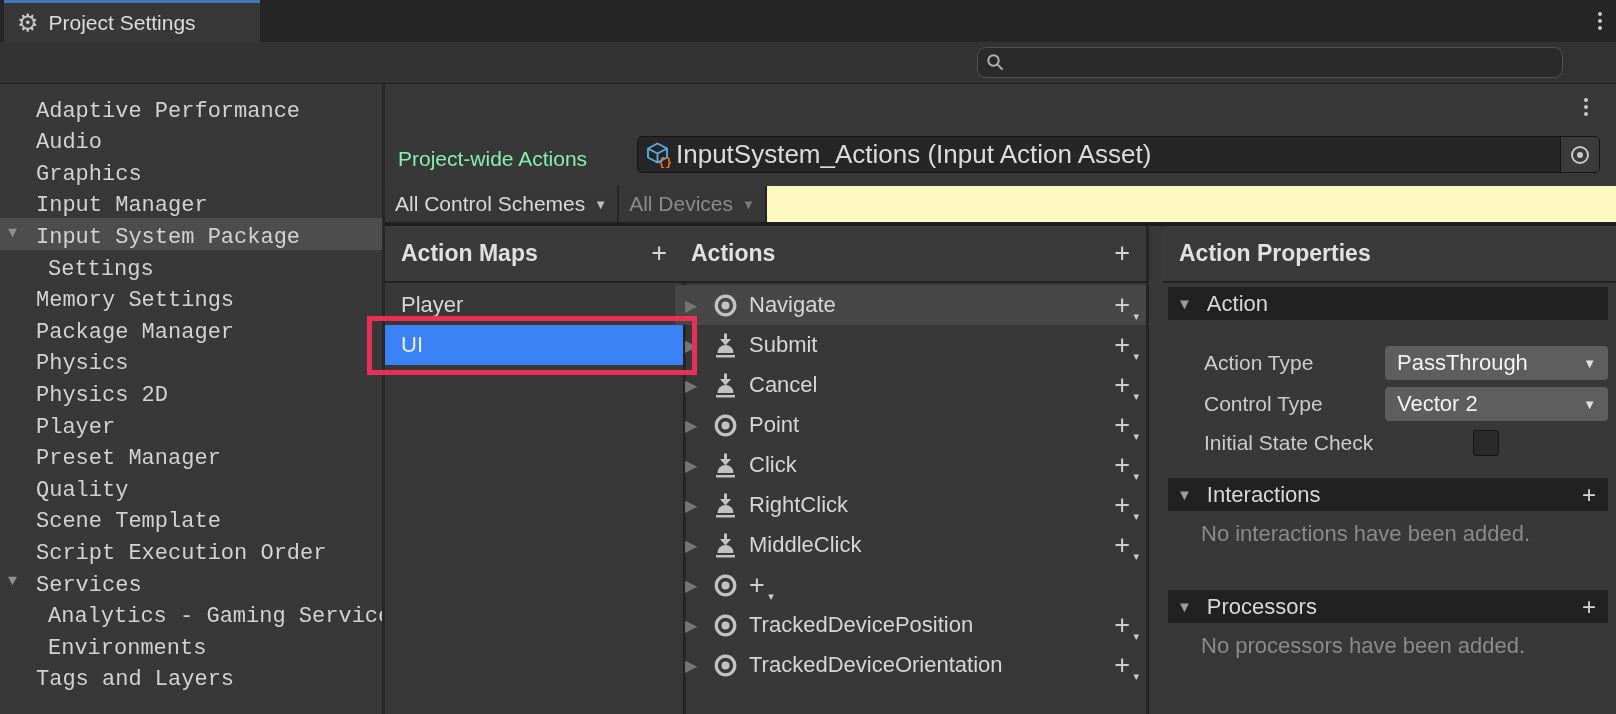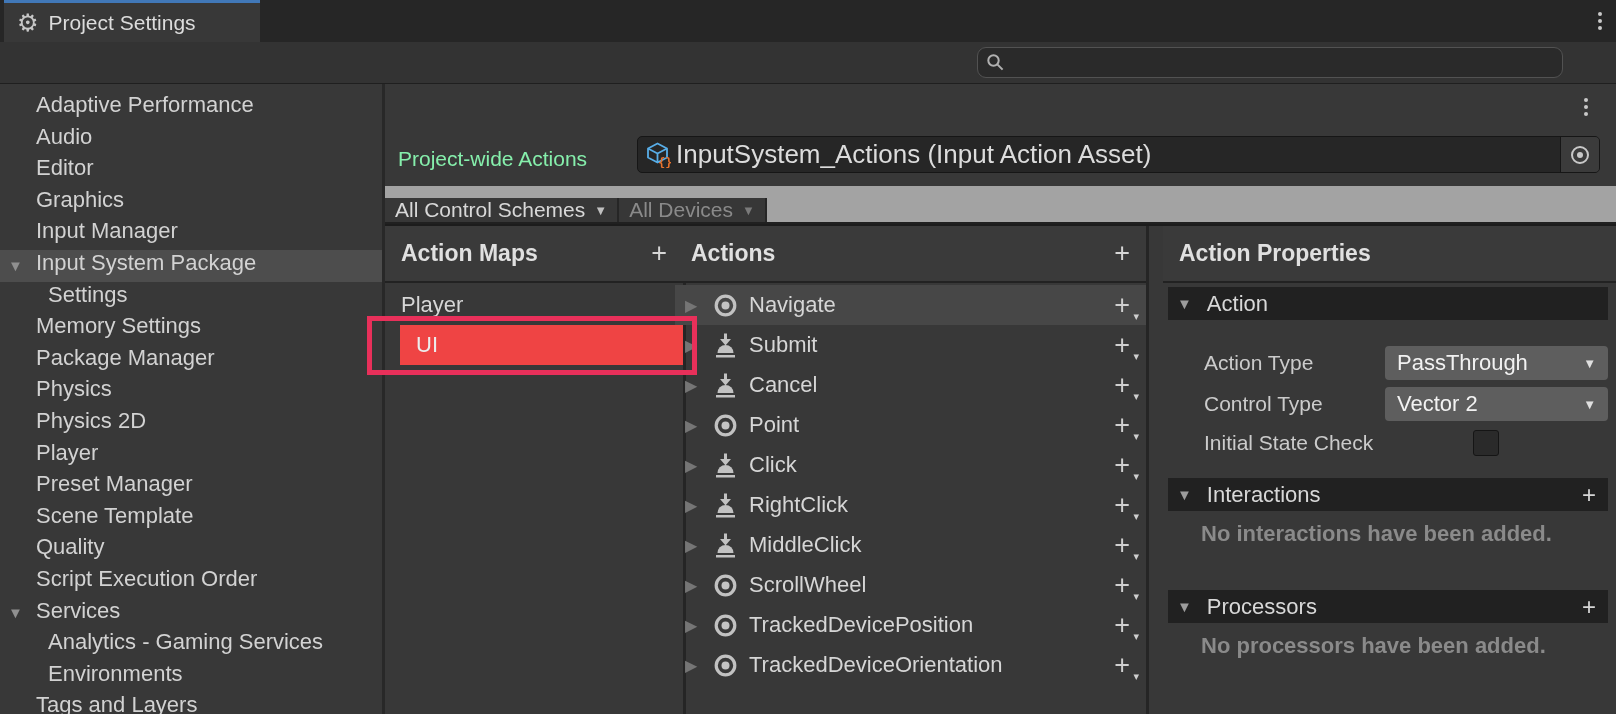--- a/index.html
+++ b/index.html
@@ -27,21 +27,21 @@
     background:#2a2a2a; border:1px solid #525252; border-radius:9px;
     display:flex; align-items:center; gap:6px; padding-left:8px; box-sizing:border-box;
   }
   .search input { background:transparent; border:none; outline:none; color:#d4d4d4; font-size:18px; flex:1; font-family:"Liberation Sans", sans-serif; }
   
   .sidebar {
     position:absolute; left:0; top:84px; width:385px; height:630px;
     background:#383838; border-right:3px solid #282828; box-sizing:border-box;
     overflow:hidden; padding-top:8px;
   }
-  .side-row { position:relative; height:31.6px; display:flex; align-items:flex-start; font-size:22px; color:#d2d2d2; white-space:nowrap; cursor:pointer; }
+  .side-row { position:relative; height:31.6px; display:flex; align-items:flex-end; font-size:22px; color:#d2d2d2; white-space:nowrap; cursor:pointer;font-family:Liberation Mono, monospace; }
   .side-row.ind1 { padding-left:36px; }
   .side-row.ind2 { padding-left:48px; }
   .side-row.selected { background:#4d4d4d; }
   .side-row .tri { position:absolute; left:8px; top:50%; transform:translateY(-52%); font-size:15px; color:#909090; }
   
   .main { position:absolute; left:385px; top:84px; right:0; bottom:0; background:#383838; }
   .main-title { position:absolute; left:13px; top:6px; font-size:30px; font-weight:bold; color:#ececec; }
   .kebab.main-menu { position:absolute; right:28px; top:14px; }
   .pw-label { position:absolute; left:13px; top:63px; font-size:21px; color:#86efac; }
   .obj-field {
@@ -50,21 +50,21 @@
     display:flex; align-items:center; box-sizing:border-box; cursor:pointer;
   }
   .obj-icon { margin-left:6px; display:flex; }
   .obj-text { margin-left:5px; font-size:26px; color:#dcdcdc; flex:1; white-space:nowrap; overflow:hidden; }
   .obj-picker {
     width:38px; align-self:stretch; background:#3b3b3b; border-left:1px solid #161616;
     border-radius:0 4px 4px 0; display:flex; align-items:center; justify-content:center; cursor:pointer;
   }
   .schemes {
     position:absolute; left:0; top:102px; right:0; height:38px;
-    background:#a3a3a3; border-bottom:2px solid #202020; box-sizing:border-box; display:flex;align-items:flex-end;
+    background:#fef9c3; border-bottom:2px solid #202020; box-sizing:border-box; display:flex;
   }
   .scheme-btn {
     background:#373737; display:flex; align-items:center; gap:9px;
     padding:0 10px; font-size:21px; color:#d8d8d8; border-right:2px solid #262626; cursor:pointer;
   }
   .scheme-btn .dd { font-size:13px; color:#c0c0c0; }
   .scheme-btn.disabled { color:#8a8a8a; }
   .scheme-btn.disabled .dd { color:#7a7a7a; }
   
   .columns { position:absolute; left:0; top:140px; right:0; bottom:0; border-top:2px solid #1c1c1c; box-sizing:border-box; background:#383838; }
@@ -97,21 +97,21 @@
   .section-bar .bar-add { margin-left:auto; margin-right:12px; font-size:24px; color:#d6d6d6; cursor:pointer; }
   .prop-row { position:absolute; left:0; right:0; height:40px;margin-top:17px; }
   .prop-row .plabel { position:absolute; left:41px; top:50%; transform:translateY(-50%); font-size:21px; color:#cbcbcb; white-space:nowrap; }
   .dropdown {
     position:absolute; left:222px; right:8px; top:3px; height:34px;
     background:#5e5e5e; border-radius:4px; display:flex; align-items:center;
     padding:0 12px; font-size:22px; color:#f2f2f2; box-sizing:border-box; cursor:pointer;
   }
   .dropdown .dd-arrow { margin-left:auto; font-size:13px; color:#e0e0e0; }
   .checkbox { position:absolute; left:310px; top:4px; width:24px; height:24px; background:#2a2a2a; border:1px solid #151515; border-radius:3px; cursor:pointer; }
-  .empty-text { position:absolute; left:38px; right:4px; font-size:22px; color:#8a8a8a; white-space:nowrap;font-weight:bold; }
+  .empty-text { position:absolute; left:38px; right:4px; font-size:22px; color:#8a8a8a; white-space:nowrap; }
   
   .annotation-box {
     position:absolute; left:367px; top:400px; width:330px; height:59px;
     border:5px solid #e8305a; box-sizing:border-box; z-index:50; pointer-events:none;
   }
 </style>
 </head>
 <body>
 
 <div id="app">
@@ -139,23 +139,20 @@
   </div>
 
   <div class="sidebar" id="sidebar">
       <div class="side-row ind1">
         <span>Adaptive Performance</span>
       </div>
       <div class="side-row ind1">
         <span>Audio</span>
       </div>
       <div class="side-row ind1">
-        <span>Editor</span>
-      </div>
-      <div class="side-row ind1">
         <span>Graphics</span>
       </div>
       <div class="side-row ind1">
         <span>Input Manager</span>
       </div>
       <div class="side-row ind1 selected">
         <span class="tri">▼</span>
         <span>Input System Package</span>
       </div>
       <div class="side-row ind2">
@@ -173,24 +170,24 @@
       <div class="side-row ind1">
         <span>Physics 2D</span>
       </div>
       <div class="side-row ind1">
         <span>Player</span>
       </div>
       <div class="side-row ind1">
         <span>Preset Manager</span>
       </div>
       <div class="side-row ind1">
+        <span>Quality</span>
+      </div>
+      <div class="side-row ind1">
         <span>Scene Template</span>
-      </div>
-      <div class="side-row ind1">
-        <span>Quality</span>
       </div>
       <div class="side-row ind1">
         <span>Script Execution Order</span>
       </div>
       <div class="side-row ind1">
         <span class="tri">▼</span>
         <span>Services</span>
       </div>
       <div class="side-row ind2">
         <span>Analytics - Gaming Services</span>
@@ -242,21 +239,21 @@
 
       <div class="col col-maps">
         <div class="col-header">
           <span>Action Maps</span>
           <span class="add">+</span>
         </div>
         <div class="rows" id="maps-rows">
             <div class="map-row">
               <span>Player</span>
             </div>
-            <div class="map-row selected" style="background: #ef4444; margin-left: 15px;">
+            <div class="map-row selected" style="background: #3b82f6;">
               <span>UI</span>
             </div>
           </div>
       </div>
 
       <div class="col col-actions">
         <div class="col-header">
           <span>Actions</span>
           <span class="add">+</span>
         </div>
@@ -349,21 +346,20 @@
               <span class="plus-add">+<span class="caret">▾</span></span>
             </div>
             <div class="action-row">
               <span class="a-tri">▶</span>
               <span class="a-icon">
                 <svg width="27" height="27" viewBox="0 0 27 27">
                   <circle cx="13.5" cy="13.5" r="9.3" fill="none" stroke="#c2c2c2" stroke-width="3.2"></circle>
                   <circle cx="13.5" cy="13.5" r="4" fill="#c2c2c2"></circle>
                 </svg>
               </span>
-              <span class="a-label">ScrollWheel</span>
               <span class="plus-add">+<span class="caret">▾</span></span>
             </div>
             <div class="action-row">
               <span class="a-tri">▶</span>
               <span class="a-icon">
                 <svg width="27" height="27" viewBox="0 0 27 27">
                   <circle cx="13.5" cy="13.5" r="9.3" fill="none" stroke="#c2c2c2" stroke-width="3.2"></circle>
                   <circle cx="13.5" cy="13.5" r="4" fill="#c2c2c2"></circle>
                 </svg>
               </span>

